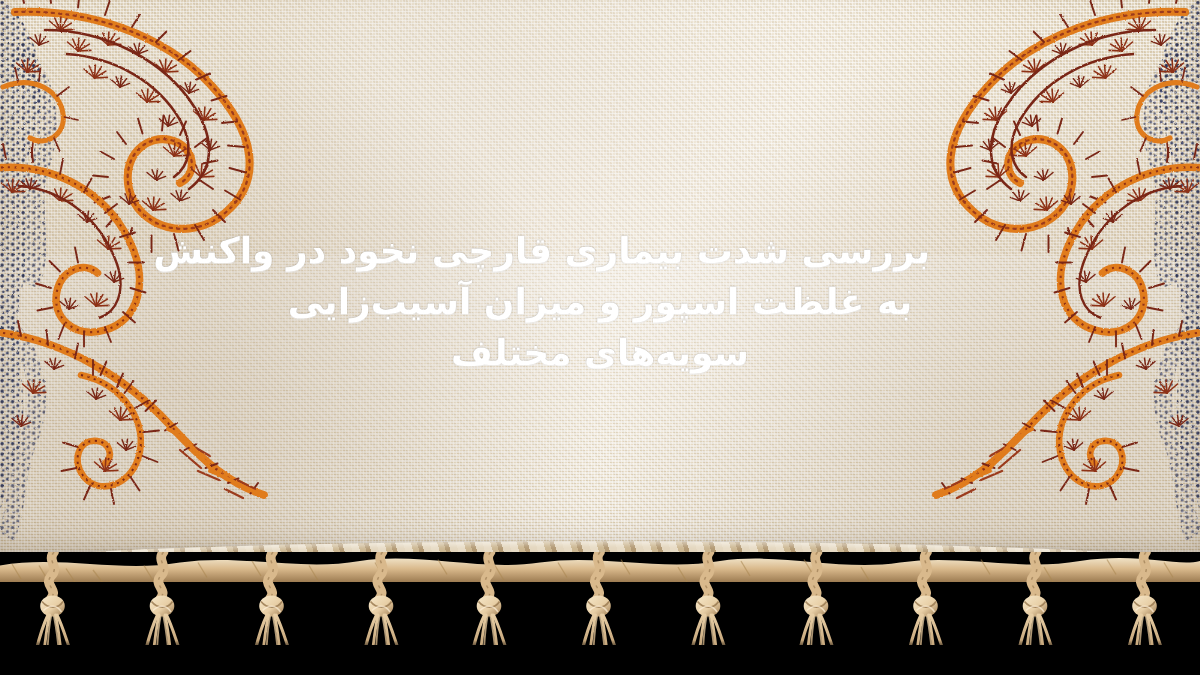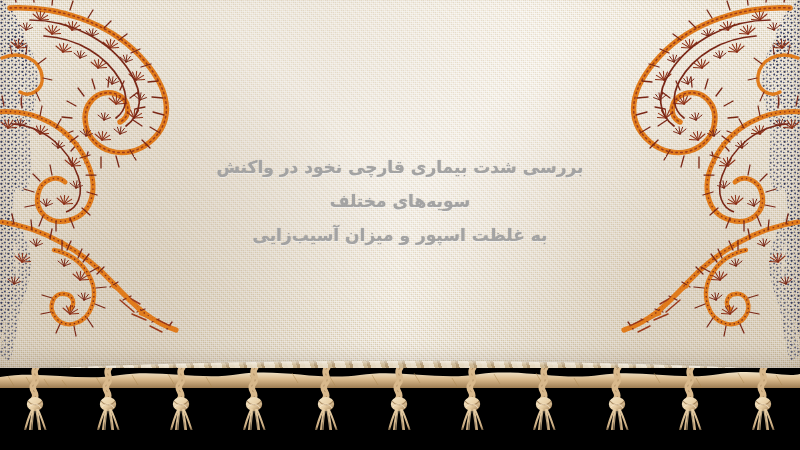--- a/index.html
+++ b/index.html
@@ -60,22 +60,22 @@
   
   .title-block{
     position:absolute;
     left:180px;right:180px;
     top:150px;
     text-align:center;
     direction:rtl;
     z-index:6;
   }
   .title-line{
-    color:#a3a3a3;
-    font-size:17px;
+    color:#ffffff;
+    font-size:24px;
     line-height:34px;
     font-weight:700;
     letter-spacing:0;
     white-space:nowrap;
     text-shadow:0 1px 0 rgba(255,255,255,.45), 0 0 1px rgba(0,0,0,.35);
   }
 
   
   .fringe-zone{
     position:absolute;left:0;top:368px;width:800px;height:82px;
@@ -482,22 +482,22 @@
           <path d="M43 78 L52 80"></path>
             <path d="M36 92 L40 101"></path>
             <path d="M22 95 L21 105"></path>
         </g>
       </g>
     </svg>
   </div>
 
   <div class="title-block">
     <div class="title-line">بررسی شدت بیماری قارچی نخود در واکنش</div>
+    <div class="title-line">به غلظت اسپور و میزان آسیب‌زایی</div>
     <div class="title-line">سویه‌های مختلف</div>
-    <div class="title-line">به غلظت اسپور و میزان آسیب‌زایی</div>
   </div>
 
   <div class="fringe-zone">
 
     <svg width="800" height="20" style="position:absolute;left:0;top:0;display:block;" aria-hidden="true">
       <defs>
         <linearGradient id="ropeG" x1="0" y1="0" x2="0" y2="1">
           <stop offset="0%" stop-color="#f0e2c6"></stop>
           <stop offset="45%" stop-color="#d9b98c"></stop>
           <stop offset="100%" stop-color="#9d7c52"></stop>

